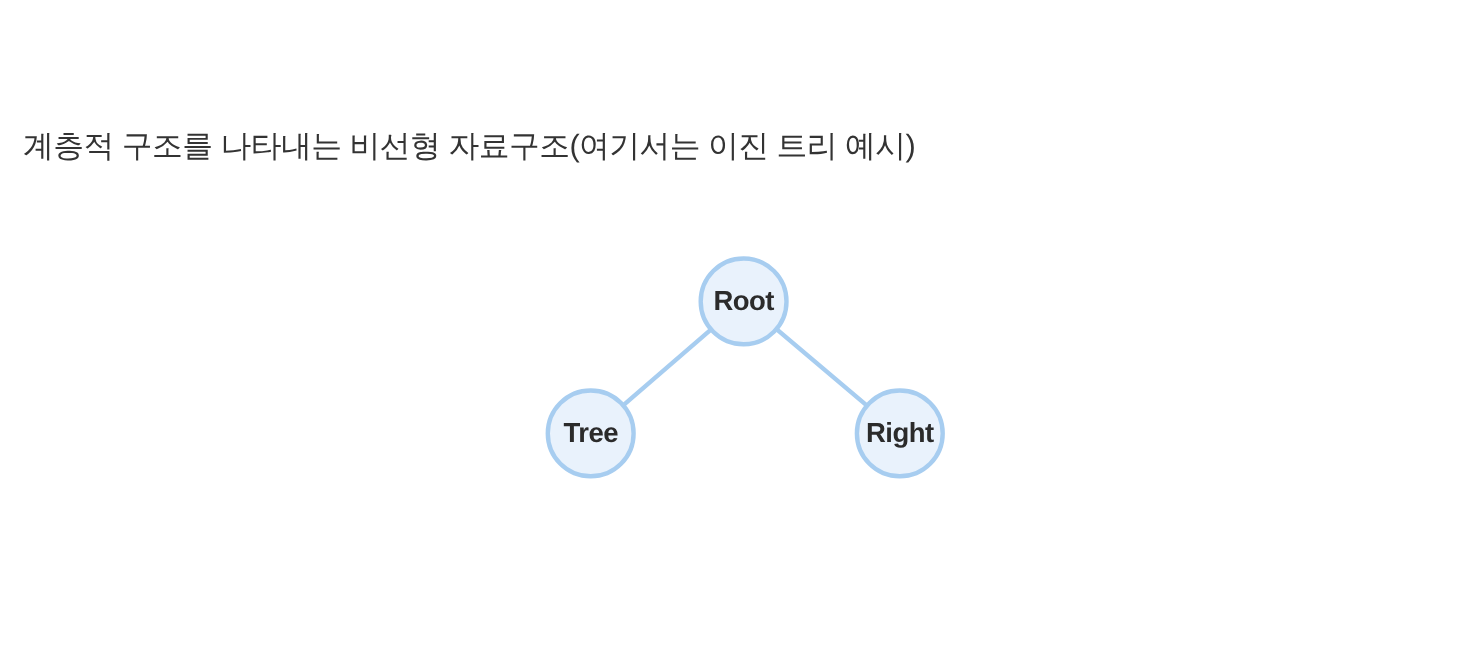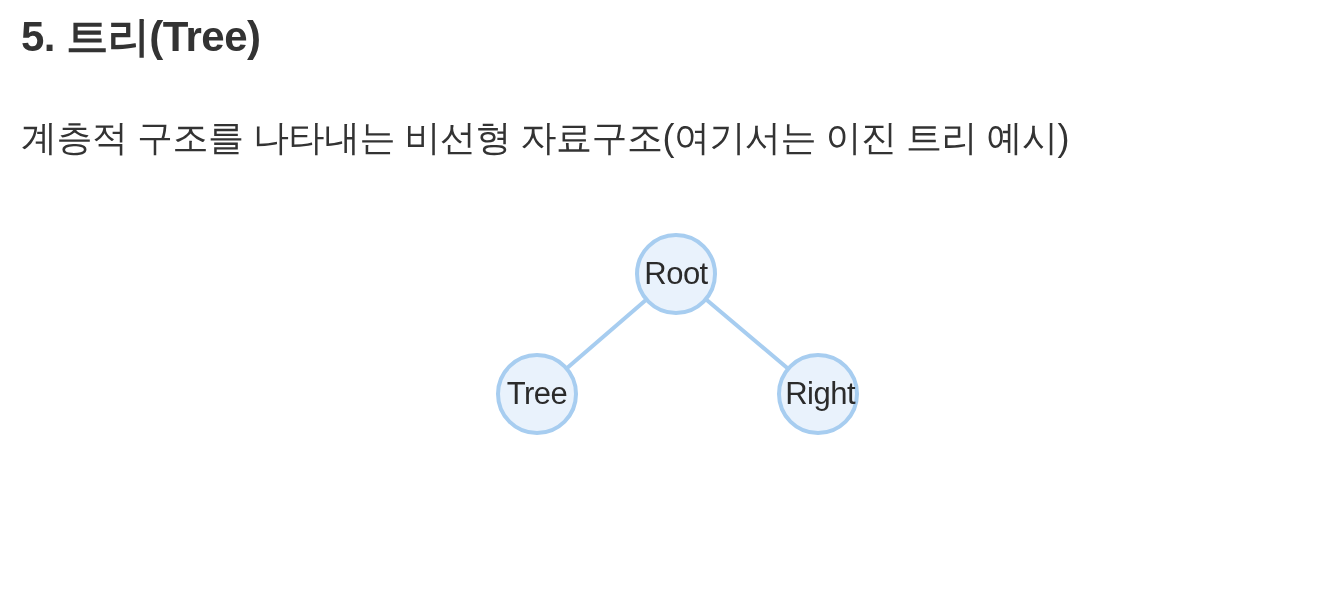--- a/index.html
+++ b/index.html
@@ -26,21 +26,21 @@
     font-size: 42px;
     line-height: 1.2;
     font-weight: 700;
     color: var(--heading-text);
     letter-spacing: -0.5px;
   }
   .section-subtitle {
     position: absolute;
     left: 21px;
     top: 114px;
-    font-size: 36px;
+    font-size: 28px;
     line-height: 1.35;
     font-weight: 400;
     color: var(--heading-text);
     letter-spacing: -0.5px;
   }
   .diagram {
     position: absolute;
     left: 0;
     top: 0;
     width: 1338px;
@@ -64,36 +64,35 @@
     width: 82px;
     height: 82px;
     border-radius: 50%;
     background: var(--node-fill);
     border: 4px solid var(--node-border);
     display: flex;
     align-items: center;
     justify-content: center;
   }
   .tree-node .node-label {
-    font-size: 31px;
-    font-weight: 400;
+    font-size: 25px;
+    font-weight: 700;
     color: var(--node-text);
     letter-spacing: -0.5px;
     white-space: nowrap;
   }
   .node-root  { left: 635px; top: 233px; }
   .node-left  { left: 496px; top: 353px; }
-  .node-right { left: 777px; top: 353px; justify-content: flex-end; }
+  .node-right { left: 777px; top: 353px; }
 </style>
 </head>
 <body>
 
 <div class="page">
 
-  <h1 class="section-title">5. 트리(Tree)</h1>
 
   <p class="section-subtitle">계층적 구조를 나타내는 비선형 자료구조(여기서는 이진 트리 예시)</p>
 
   <div class="diagram">
 
     <svg class="edges-svg" viewBox="0 0 1338 610">
       <line x1="676" y1="274" x2="537" y2="394"></line>
       <line x1="676" y1="274" x2="818" y2="394"></line>
     </svg>
 

